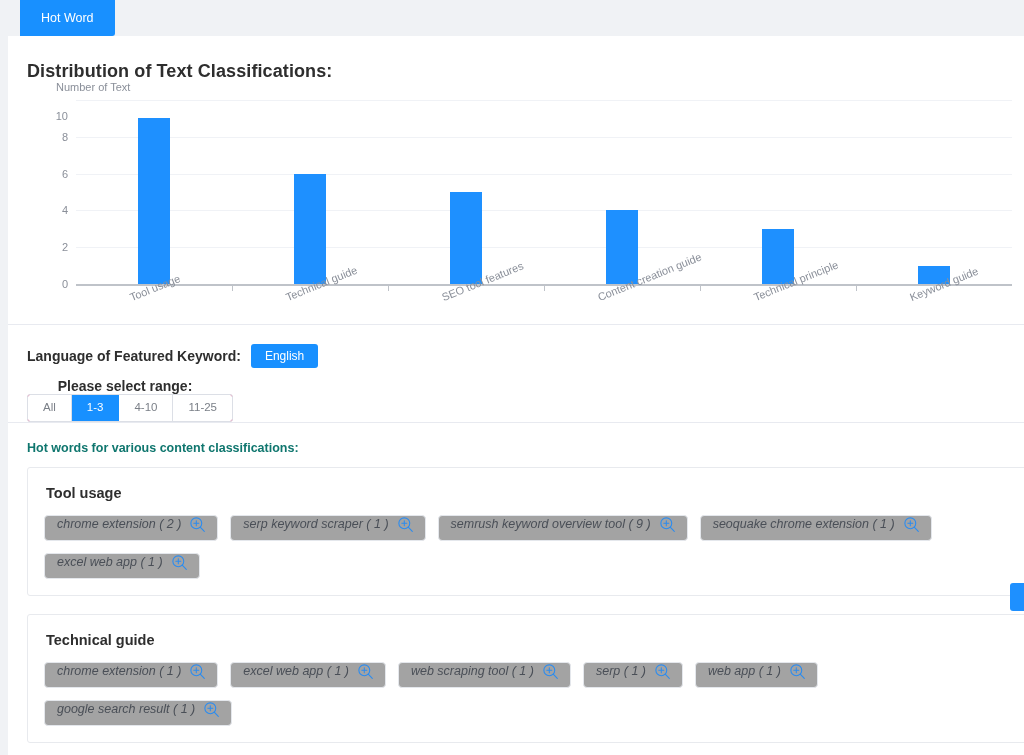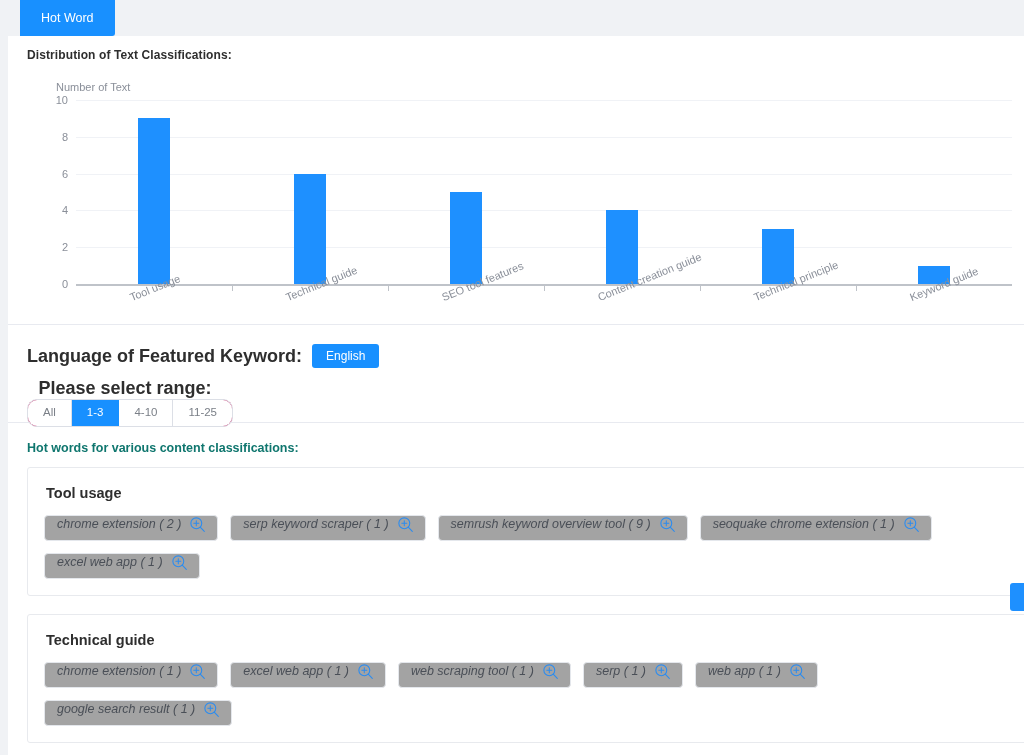--- a/index.html
+++ b/index.html
@@ -73,22 +73,22 @@
 
   
   .chart-card {
     position: relative;
     height: 289px;
     border-top: none;
     border-bottom: 1px solid #e8eaf0;
   }
   .chart-title {
     position: absolute;
-    left: 19px; top: 12px;
-    font-size: 12px;
+    left: 19px; top: 25px;
+    font-size: 18px;
     font-weight: bold;
     color: #2e2e2e;
     letter-spacing: .1px;
   }
   .chart-area {
     position: absolute;
     left: 19px; top: 42px;
     width: 985px; height: 240px;
   }
   .y-axis-name {
@@ -160,39 +160,39 @@
   }
   .row {
     position: absolute;
     display: flex;
     align-items: center;
     left: 19px;
   }
   .row-lang { top: 19px; }
   .row-range { top: 53px; flex-direction: column; }
   .row-label {
-    font-size: 18px;
+    font-size: 14px;
     font-weight: bold;
     color: #2e2e2e;
     margin-right: 10px;
     white-space: nowrap;
   }
   .lang-pill {
     background: #1890ff;
     color: #ffffff;
     font-size: 12px;
     padding: 5px 14px;
     border-radius: 3px;
     cursor: pointer;
     line-height: 1.2;
   }
   .seg-group {
     display: flex;
     border: 1px solid #dcdfe6;
-    border-radius: 10px;
+    border-radius: 3px;
     overflow: hidden;
     background: #be185d;
   }
   .seg {
     font-size: 11.5px;
     color: #7a7f87;
     padding: 6px 15px;
     border-right: 1px solid #dcdfe6;
     cursor: pointer;
     background: #ffffff;
@@ -295,21 +295,21 @@
         <div class="ytick" style="top: 184px;">0</div>
             <div class="gridline" style="top: 147.2px;"></div>
             <div class="ytick" style="top: 147.2px;">2</div>
             <div class="gridline" style="top: 110.4px;"></div>
             <div class="ytick" style="top: 110.4px;">4</div>
             <div class="gridline" style="top: 73.6px;"></div>
             <div class="ytick" style="top: 73.6px;">6</div>
             <div class="gridline" style="top: 36.8px;"></div>
             <div class="ytick" style="top: 36.8px;">8</div>
             <div class="gridline" style="top: 0px;"></div>
-            <div class="ytick" style="top: 0px;">10</div>
+            <div class="ytick" style="top: 16px;">10</div>
             <div class="bar" title="Tool usage: 9" style="left: 78px; height: 165.6px; background: rgb(30, 144, 255);"></div>
             <div class="bar" title="Technical guide: 6" style="left: 234px; height: 110.4px; background: rgb(30, 144, 255);"></div>
             <div class="xtick" style="left: 156px;"></div>
             <div class="bar" title="SEO tool features: 5" style="left: 390px; height: 92px; background: rgb(30, 144, 255);"></div>
             <div class="xtick" style="left: 312px;"></div>
             <div class="bar" title="Content creation guide: 4" style="left: 546px; height: 73.6px; background: rgb(30, 144, 255);"></div>
             <div class="xtick" style="left: 468px;"></div>
             <div class="bar" title="Technical principle: 3" style="left: 702px; height: 55.2px; background: rgb(30, 144, 255);"></div>
             <div class="xtick" style="left: 624px;"></div>
             <div class="bar" title="Keyword guide: 1" style="left: 858px; height: 18.4px; background: rgb(30, 144, 255);"></div>

